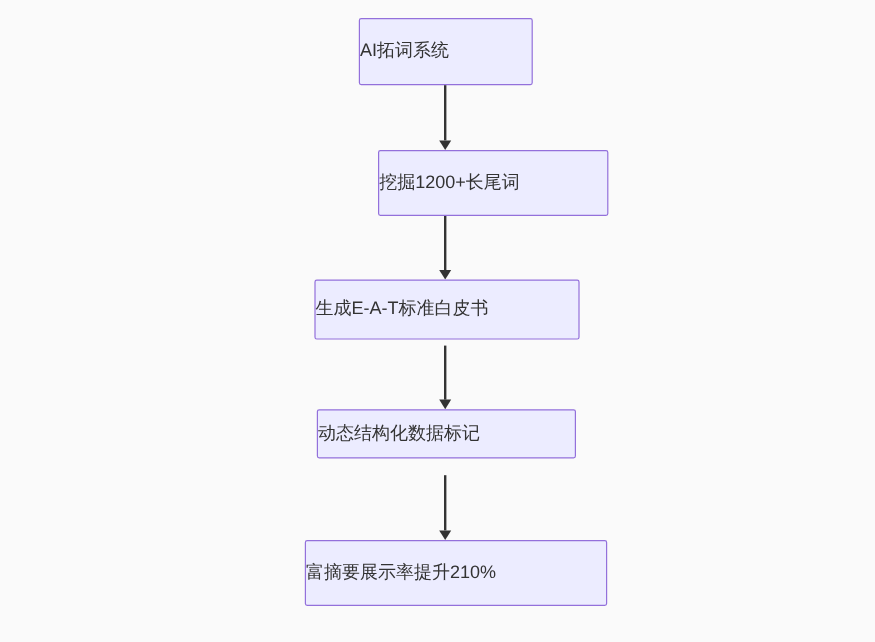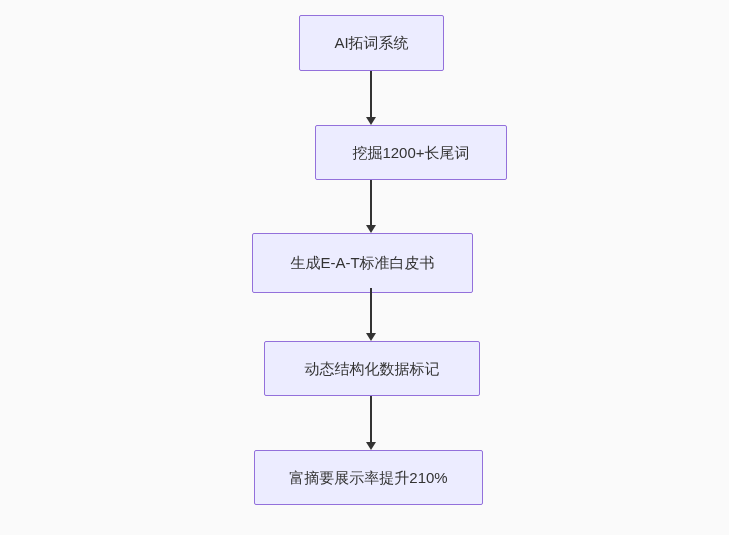--- a/index.html
+++ b/index.html
@@ -17,21 +17,21 @@
     overflow: hidden;
   }
   .node {
     position: absolute;
     box-sizing: border-box;
     background: #ececff;
     border: 1px solid #9370db;
     border-radius: 2px;
     display: flex;
     align-items: center;
-    justify-content: center;
+    justify-content: flex-start;
     color: #333333;
     font-size: 15px;
     line-height: 1.2;
     text-align: center;
     white-space: nowrap;
   }
   .edge {
     position: absolute;
     width: 10px;
     display: flex;
@@ -46,23 +46,23 @@
   .edge .arrowhead {
     width: 0;
     height: 0;
     border-left: 5px solid transparent;
     border-right: 5px solid transparent;
     border-top: 8px solid #333333;
   }
   
   #n0 { left: 299px; top: 15px;  width: 145px; height: 56px; }
   #n1 { left: 274px; top: 125px; width: 192px; height: 55px; margin-left: 41px; }
-  #n2 { left: 252px; top: 233px; width: 221px; height: 60px; }
-  #n3 { left: 264px; top: 341px; width: 216px; height: 55px; }
-  #n4 { left: 254px; top: 450px; width: 229px; height: 55px; }
+  #n2 { left: 262px; top: 233px; width: 221px; height: 50px; }
+  #n3 { left: 264px; top: 341px; width: 216px; height: 41px; }
+  #n4 { left: 254px; top: 450px; width: 252px; height: 55px; }
   
   #e0 { left: 366px; top: 71px;  height: 54px; }
   #e1 { left: 366px; top: 180px; height: 53px; }
   #e2 { left: 366px; top: 288px; height: 53px; }
   #e3 { left: 366px; top: 396px; height: 54px; }
 </style>
 </head>
 <body>
 
 <div class="diagram">

